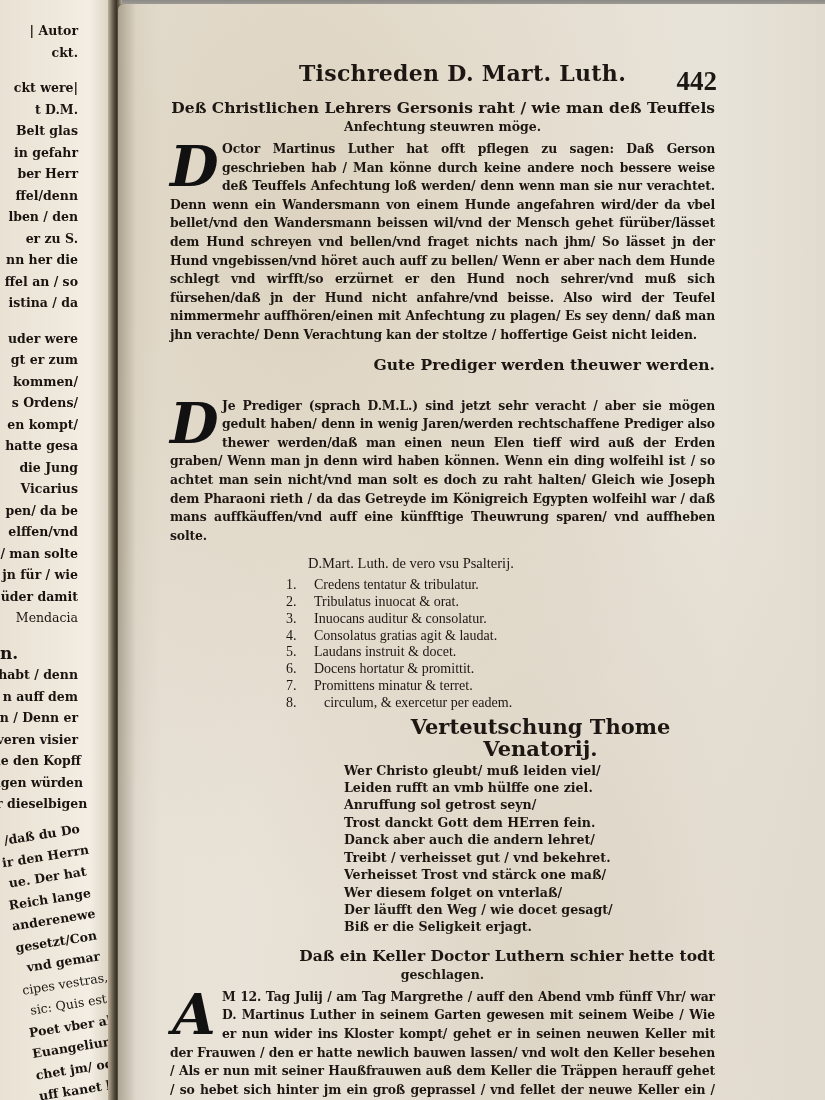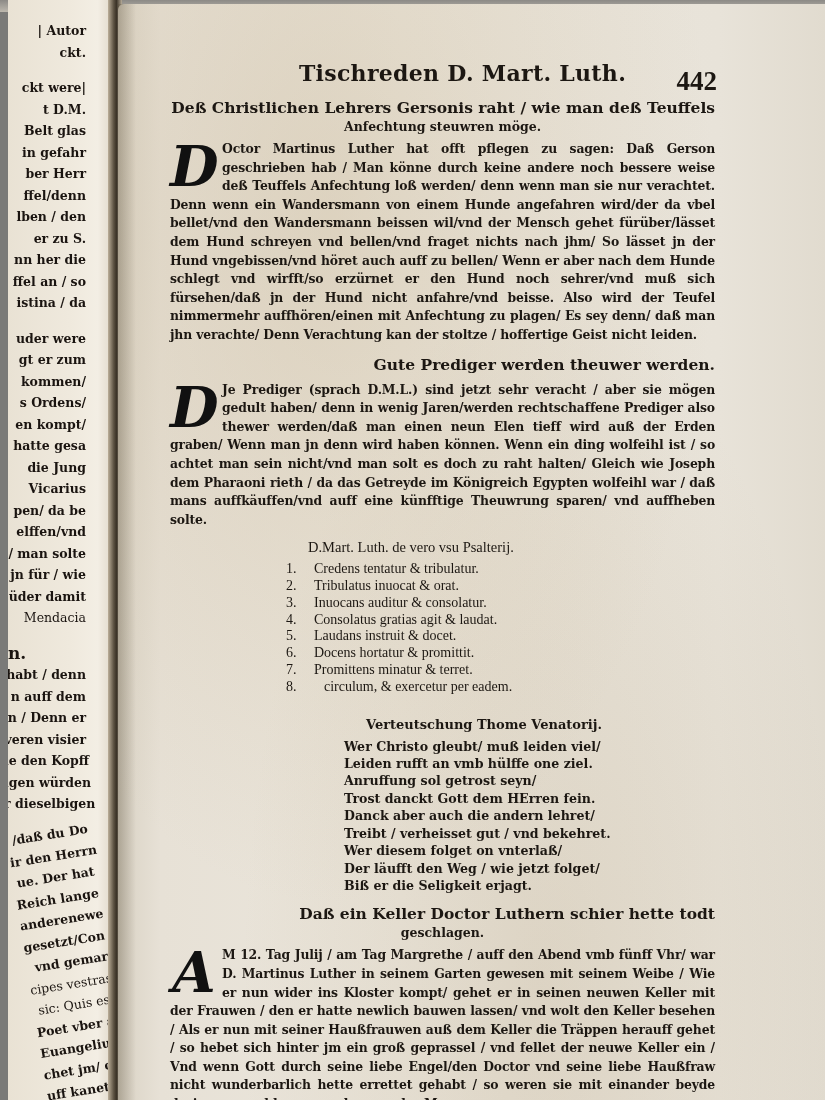--- a/index.html
+++ b/index.html
@@ -7,21 +7,21 @@
     width: 825px; height: 1100px; overflow: hidden;
     background: #7a7a78;
     position: relative;
     font-family: "DejaVu Serif", serif;
   }
   .scene { position: absolute; inset: 0; }
   .top-bg { position: absolute; left: 0; top: 0; width: 825px; height: 12px; background: linear-gradient(#8c8a86, #bdb8ae); }
 
   
   .left-page {
-    position: absolute; left: 8px; top: 0; width: 112px; height: 1100px;
+    position: absolute; left: 0; top: 0; width: 112px; height: 1100px;
     background: linear-gradient(90deg, #e9e2d4 0%, #efe9dd 55%, #f3eee4 80%, #d8cfbe 100%);
     overflow: hidden;
   }
   .left-text {
     position: absolute; left: -4px; top: 20px; width: 82px;
     font-family: "DejaVu Serif", serif; font-weight: bold;
     font-size: 12.5px; line-height: 21.5px; color: #1a1410;
     text-align: right; white-space: nowrap;
   }
   .left-text div { height: 21.5px; }
@@ -90,22 +90,22 @@
   }
   .latin-list { margin: 4px 0 0 0; padding: 0; list-style: none; }
   .latin-list li {
     display: flex; font-family: "Liberation Serif", serif; font-size: 14px; line-height: 16.8px;
   }
   .latin-list .num { width: 28px; padding-left: 116px; flex: none; }
   .latin-list .txt { flex: 1; }
   .latin-list .cont { padding-left: 10px; display: block; }
 
   .verse-title {
-    text-align: left; padding-left: 196px; font-weight: bold; font-size: 13px;
-    line-height: 22px; margin-top: 18px;
+    text-align: center; padding-left: 196px; font-weight: bold; font-size: 21px;
+    line-height: 22px; margin-top: 4px;
   }
   .verse { padding-left: 174px; margin-top: 2px; }
   .verse div {
     font-weight: bold; font-size: 12.6px; line-height: 17.4px; white-space: nowrap;
   }
 </style>
 </head>
 <body>
 
 <div class="scene">
@@ -181,21 +181,21 @@
     </div>
 
 
     <div class="section-head">Deß Christlichen Lehrers Gersonis raht / wie man deß Teuffels</div>
     <div class="section-sub">Anfechtung steuwren möge.</div>
     <div class="dropcap-wrap para">
       <span class="dropcap">D</span>
       <span>Octor Martinus Luther hat offt pflegen zu sagen: Daß Gerson geschrieben hab / Man könne durch keine andere noch bessere weise deß Teuffels Anfechtung loß werden/ denn wenn man sie nur verachtet. Denn wenn ein Wandersmann von einem Hunde angefahren wird/der da vbel bellet/vnd den Wandersmann beissen wil/vnd der Mensch gehet fürüber/lässet dem Hund schreyen vnd bellen/vnd fraget nichts nach jhm/ So lässet jn der Hund vngebissen/vnd höret auch auff zu bellen/ Wenn er aber nach dem Hunde schlegt vnd wirfft/so erzürnet er den Hund noch sehrer/vnd muß sich fürsehen/daß jn der Hund nicht anfahre/vnd beisse. Also wird der Teufel nimmermehr auffhören/einen mit Anfechtung zu plagen/ Es sey denn/ daß man jhn verachte/ Denn Verachtung kan der stoltze / hoffertige Geist nicht leiden.</span>
     </div>
 
-    <div class="section-head" style="margin-top:10px;margin-bottom:6px;">Gute Prediger werden theuwer werden.</div>
+    <div class="section-head" style="margin-top:10px;margin-bottom:22px;">Gute Prediger werden theuwer werden.</div>
     <div class="dropcap-wrap para">
       <span class="dropcap dropcap-small">D</span>
       <span>Je Prediger (sprach D.M.L.) sind jetzt sehr veracht / aber sie mögen gedult haben/ denn in wenig Jaren/werden rechtschaffene Prediger also thewer werden/daß man einen neun Elen tieff wird auß der Erden graben/ Wenn man jn denn wird haben können. Wenn ein ding wolfeihl ist / so achtet man sein nicht/vnd man solt es doch zu raht halten/ Gleich wie Joseph dem Pharaoni rieth / da das Getreyde im Königreich Egypten wolfeihl war / daß mans auffkäuffen/vnd auff eine künfftige Theuwrung sparen/ vnd auffheben solte.</span>
     </div>
 
     <div class="latin-title">D.Mart. Luth. de vero vsu Psalterij.</div>
     <ul class="latin-list">
       <li>
           <span class="num">1.</span>
           <span class="txt">Credens tentatur &amp; tribulatur.</span>
@@ -231,22 +231,23 @@
     </ul>
 
     <div class="verse-title">Verteutschung Thome Venatorij.</div>
     <div class="verse">
       <div>Wer Christo gleubt/ muß leiden viel/</div>
       <div>Leiden rufft an vmb hülffe one ziel.</div>
       <div>Anruffung sol getrost seyn/</div>
       <div>Trost danckt Gott dem HErren fein.</div>
       <div>Danck aber auch die andern lehret/</div>
       <div>Treibt / verheisset gut / vnd bekehret.</div>
+      <div>Verheisset Trost vnd stärck one maß/</div>
       <div>Wer diesem folget on vnterlaß/</div>
-      <div>Der läufft den Weg / wie jetzt folget/</div>
+      <div>Der läufft den Weg / wie docet gesagt/</div>
       <div>Biß er die Seligkeit erjagt.</div>
     </div>
 
     <div class="section-head" style="margin-top:10px;">Daß ein Keller Doctor Luthern schier hette todt</div>
     <div class="section-sub">geschlagen.</div>
     <div class="dropcap-wrap para">
       <span class="dropcap">A</span>
       <span>M 12. Tag Julij / am Tag Margrethe / auff den Abend vmb fünff Vhr/ war D. Martinus Luther in seinem Garten gewesen mit seinem Weibe / Wie er nun wider ins Kloster kompt/ gehet er in seinen neuwen Keller mit der Frauwen / den er hatte newlich bauwen lassen/ vnd wolt den Keller besehen / Als er nun mit seiner Haußfrauwen auß dem Keller die Träppen herauff gehet / so hebet sich hinter jm ein groß geprassel / vnd fellet der neuwe Keller ein / Vnd wenn Gott durch seine liebe Engel/den Doctor vnd seine liebe Haußfraw nicht wunderbarlich hette errettet gehabt / so weren sie mit einander beyde darinnen erschlagen worden von der Mauwren.</span>
     </div>
 

